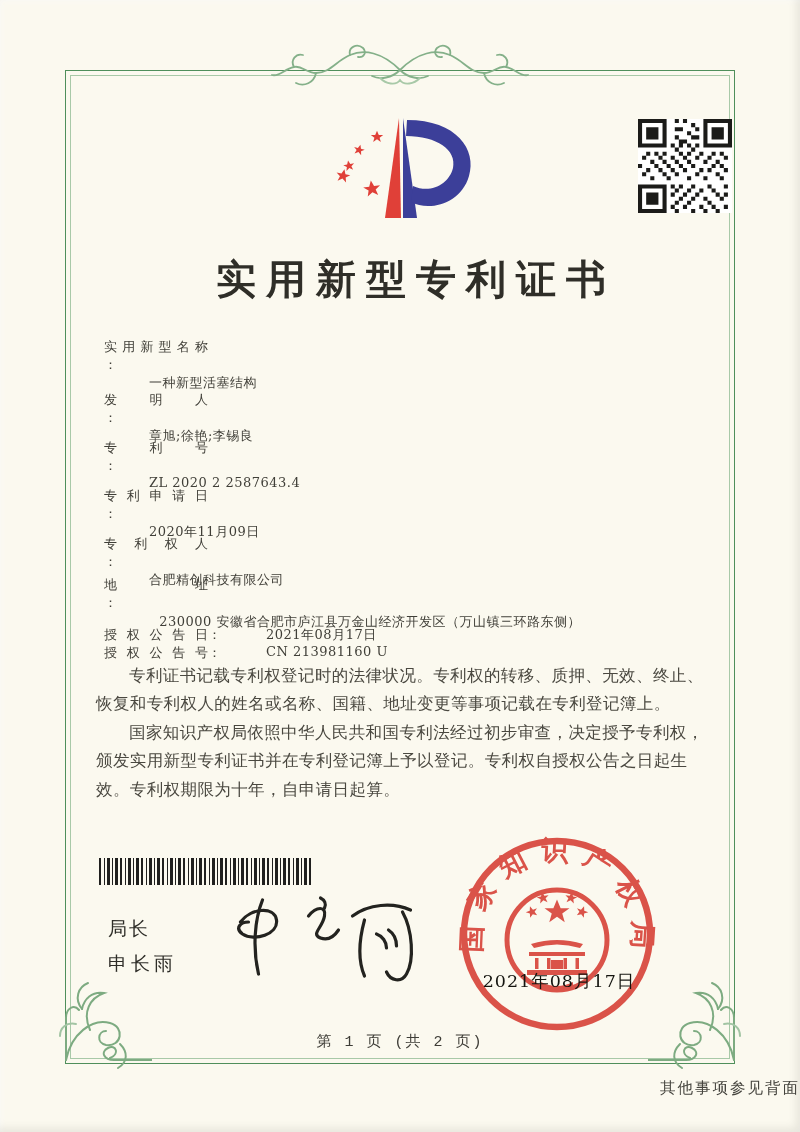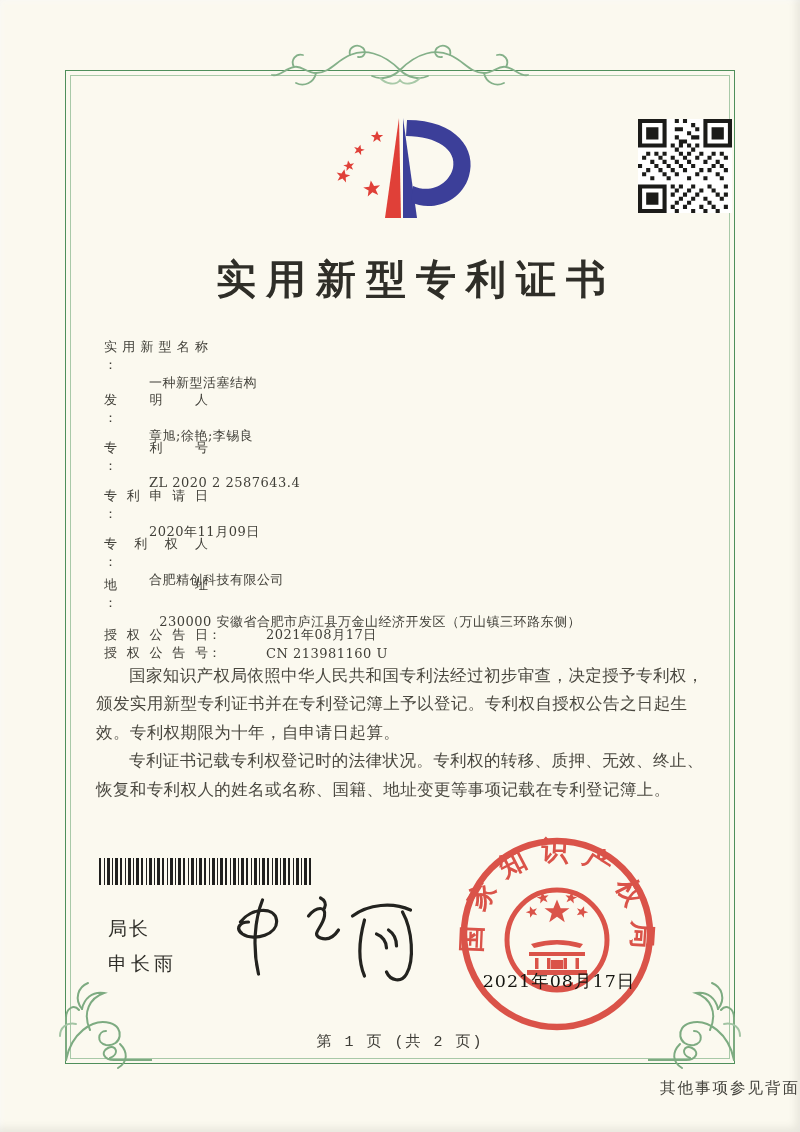--- a/index.html
+++ b/index.html
@@ -22,21 +22,21 @@
     font-size:40px;font-weight:bold;letter-spacing:10px;color:#2f2e28;}
   
   .field-row{position:absolute;left:104px;width:620px;font-size:13px;color:#403f38;display:flex;align-items:flex-start;flex-direction:column;}
   .f-label{display:inline-block;width:104px;text-align:justify;text-align-last:justify;white-space:nowrap;flex:none;}
   .f-colon{flex:none;}
   .f-value{letter-spacing:.5px;margin-left:45px;}
   .row-1{top:338px}.row-2{top:391px}.row-3{top:439px}.row-4{top:487px}.row-5{top:535px}
   .row-6{top:576px}.row-6 .f-value{width:432px;line-height:1.55;text-align:right;}
   .row-7{top:626px}
   .grant-first{display:inline-flex;width:290px;flex:none;}
-  .grant-second{display:inline-flex;align-items:center;}
+  .grant-second{display:inline-flex;}
   
   .body-text{position:absolute;left:96px;top:662px;width:614px;font-size:16.5px;line-height:1.72;
     letter-spacing:.4px;color:#4a4840;}
   .body-text p{margin:0;text-indent:2em;}
   
   .barcode{position:absolute;left:99px;top:858px;width:213px;height:27px;
     background:repeating-linear-gradient(90deg,#20201e 0 2px,transparent 2px 5px,#20201e 5px 6px,transparent 6px 8px,#20201e 8px 11px,transparent 11px 13px,#20201e 13px 14px,transparent 14px 16px,#20201e 16px 19px,transparent 19px 21px);}
   .director-title{position:absolute;left:108px;top:916px;font-size:19px;letter-spacing:2px;color:#2e2d28;font-family:"DejaVu Sans","Liberation Sans",sans-serif;}
   .director-name{position:absolute;left:108px;top:951px;font-size:19px;letter-spacing:4px;color:#2e2d28;font-family:"DejaVu Sans","Liberation Sans",sans-serif;}
   .signature{position:absolute;left:222px;top:886px;}
@@ -154,22 +154,22 @@
       <span class="f-value">2021年08月17日</span>
     </span>
     <span class="grant-second">
       <span class="f-label">授权公告号</span>
         <span class="f-colon">：</span>
       <span class="f-value">CN 213981160 U</span>
     </span>
   </div>
 
   <div class="body-text">
+    <p>专利证书记载专利权登记时的法律状况。专利权的转移、质押、无效、终止、恢复和专利权人的姓名或名称、国籍、地址变更等事项记载在专利登记簿上。</p>
     <p>国家知识产权局依照中华人民共和国专利法经过初步审查，决定授予专利权，颁发实用新型专利证书并在专利登记簿上予以登记。专利权自授权公告之日起生效。专利权期限为十年，自申请日起算。</p>
-    <p>专利证书记载专利权登记时的法律状况。专利权的转移、质押、无效、终止、恢复和专利权人的姓名或名称、国籍、地址变更等事项记载在专利登记簿上。</p>
   </div>
 
   <div class="barcode"></div>
 
   <div class="director-title">局长</div>
   <div class="director-name">申长雨</div>
 
   <svg class="signature" width="205" height="100" viewBox="0 0 200 100">
     <g stroke="#23231f" stroke-width="3.2" fill="none" stroke-linecap="round" stroke-linejoin="round">
       <path d="M38,14 C30,34 28,62 34,88"></path>

